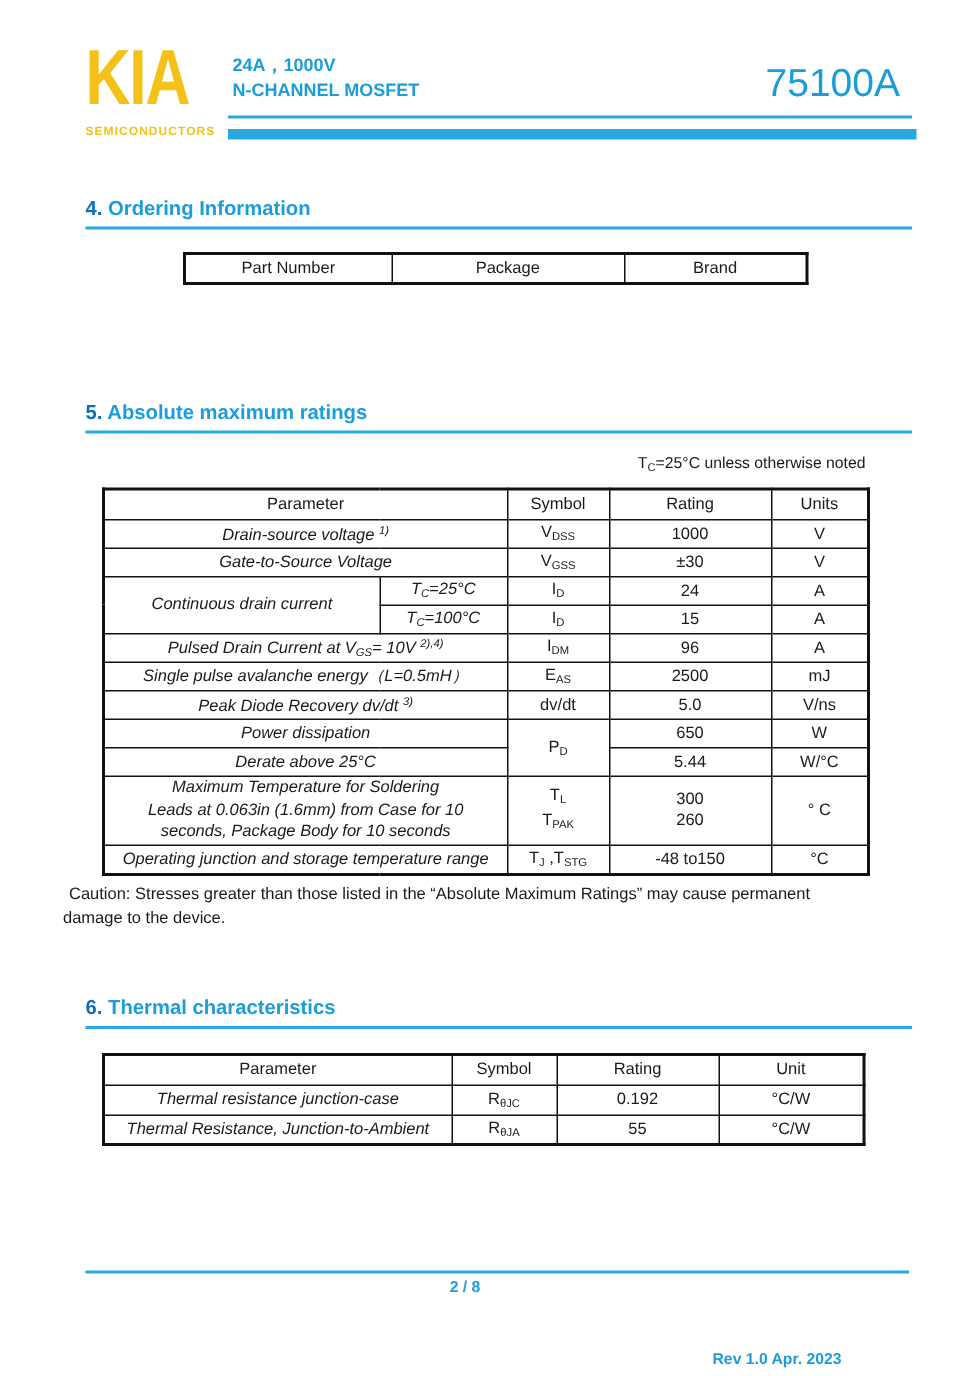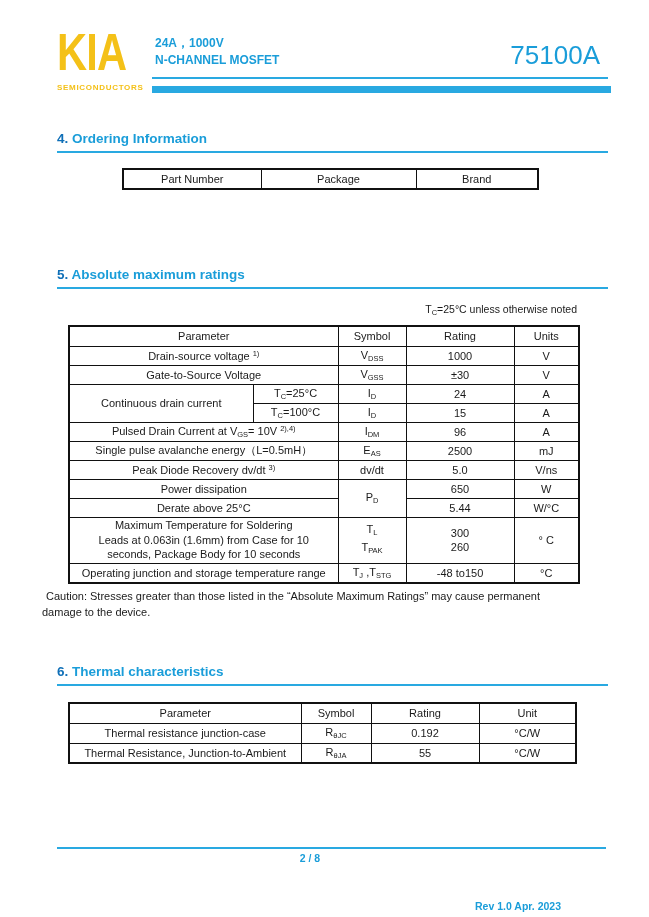--- a/index.html
+++ b/index.html
@@ -36,21 +36,21 @@
 
   
   table.tbl {
     position:absolute; border-collapse:collapse; table-layout:fixed;
     border:2px solid #111;
   }
   table.tbl td {
     border:1px solid #111; font-size:11px; padding:0; text-align:center;
     vertical-align:middle; overflow:hidden; color:#1a1a1a;
   }
-  td.pl { text-align:left; padding-left:5px; }
+  td.pl { text-align:left; padding-left:5px;font-style:italic; }
   .sb { font-size:7.5px; vertical-align:-2px; }
   .sp { font-size:7.5px; vertical-align:4px; }
   .amr-note { position:absolute; right:72px; top:303px; font-size:10.5px; color:#1a1a1a; }
   .mline { line-height:14.5px; }
 
   
   .caution {
     position:absolute; left:42px; top:589px; width:566px; font-size:11px;
     line-height:15.5px; text-indent:4px;
   }

